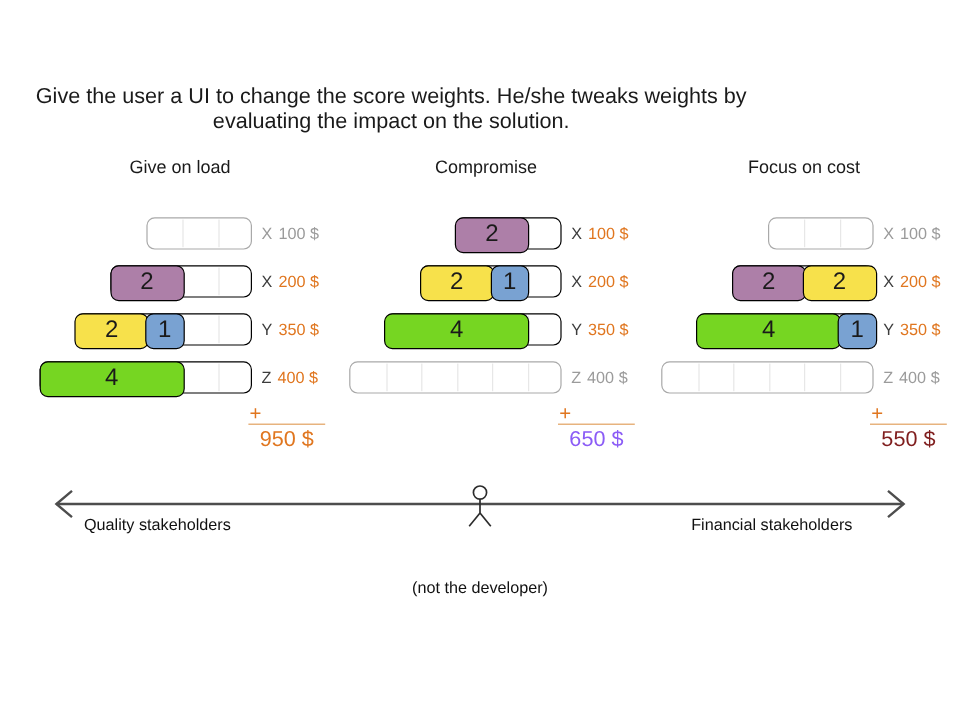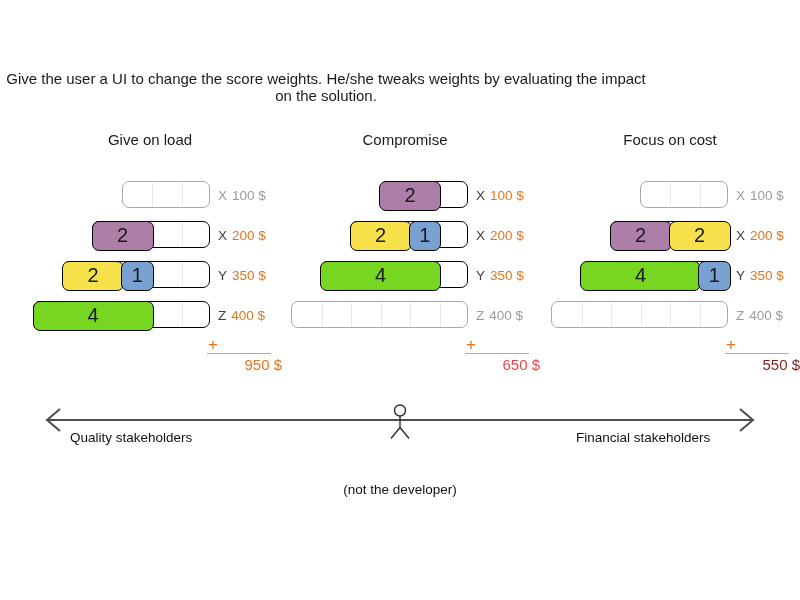--- a/index.html
+++ b/index.html
@@ -1,38 +1,38 @@
 <!DOCTYPE html>
 <html><head>
 <meta charset="utf-8">
 <style>
   html,body{margin:0;padding:0;}
   .page{position:relative;width:800px;height:600px;background:#ffffff;overflow:hidden;
         font-family:"Liberation Sans", sans-serif;color:#1a1a1a;}
   .main-title{position:absolute;top:20px;left:0;width:800px;text-align:center;
               font-size:31px;font-weight:400;letter-spacing:0.5px;}
-  .subtitle{position:absolute;top:70px;left:0;width:652px;text-align:center;font-size:15px;}
+  .subtitle{position:absolute;top:70px;left:0;width:652px;text-align:center;font-size:18px;}
   .col-title{position:absolute;top:131px;width:200px;text-align:center;font-size:15px;}
   .rows-host{position:absolute;top:0;left:0;width:800px;height:600px;pointer-events:none;}
   .row{position:absolute;height:27px;background:#ffffff;border-radius:7px;box-sizing:border-box;}
   .row.used{border:1.5px solid #000000;}
   .row.unused{border:1px solid #a9a9a9;}
   .divider{position:absolute;top:1px;bottom:1px;width:1px;background:#e7e7e7;}
   .block{position:absolute;top:-1.5px;height:30px;box-sizing:border-box;border:1.6px solid #000000;
          border-radius:7px;display:flex;align-items:center;justify-content:center;
          font-size:20px;color:#1a1a1a;}
   .row-label{position:absolute;left:calc(100% + 9px);top:50%;transform:translateY(-50%);
              white-space:nowrap;font-size:13.5px;}
   .row-label .letter{margin-right:5px;}
   .row.used .letter{color:#3d3d3d;}
   .row.unused .letter,.row.unused .price{color:#9b9b9b;}
   .sum{position:absolute;top:337px;width:64px;height:34px;}
   .sum .plus{position:absolute;left:1px;top:-2px;font-size:17px;}
   .sum-line{position:absolute;left:0;right:0;top:16px;border-top:1.6px solid #e2a15f;}
-  .sum-total{position:absolute;top:19px;left:11px;width:100%;text-align:right;font-size:15px;}
+  .sum-total{position:absolute;top:19px;left:0;width:100%;text-align:center;font-size:18px;}
   .axis-svg{position:absolute;top:400px;left:0;}
   .axis-label{position:absolute;font-size:13.5px;color:#111;}
   .axis-label.left{left:70px;top:430px;}
   .axis-label.right{left:576px;top:430px;}
   .axis-label.center{left:300px;width:200px;text-align:center;}
   .axis-label.c1{top:451px;}
   .axis-label.c2{top:482px;}
 </style>
 </head>
 <body>
@@ -139,21 +139,21 @@
     </div>
 
   <div class="sum" style="left:207px">
     <span class="plus" style="color: rgb(224, 118, 31);">+</span>
     <div class="sum-line"></div>
     <div class="sum-total" style="color: rgb(224, 118, 31);">950 $</div>
   </div>
   <div class="sum" style="left:465px">
     <span class="plus" style="color: rgb(224, 118, 31);">+</span>
     <div class="sum-line"></div>
-    <div class="sum-total" style="color: #ef4444;">650 $</div>
+    <div class="sum-total" style="color: #8b5cf6;">650 $</div>
   </div>
   <div class="sum" style="left:725px">
     <span class="plus" style="color: rgb(224, 118, 31);">+</span>
     <div class="sum-line"></div>
     <div class="sum-total" style="color: #7f1d1d;">550 $</div>
   </div>
 
   <svg class="axis-svg" width="800" height="50">
     <line x1="47" y1="20" x2="753" y2="20" stroke="#4d4d4d" stroke-width="2"></line>
     <polyline points="60,9 47,20 60,31" fill="none" stroke="#4d4d4d" stroke-width="2"></polyline>

